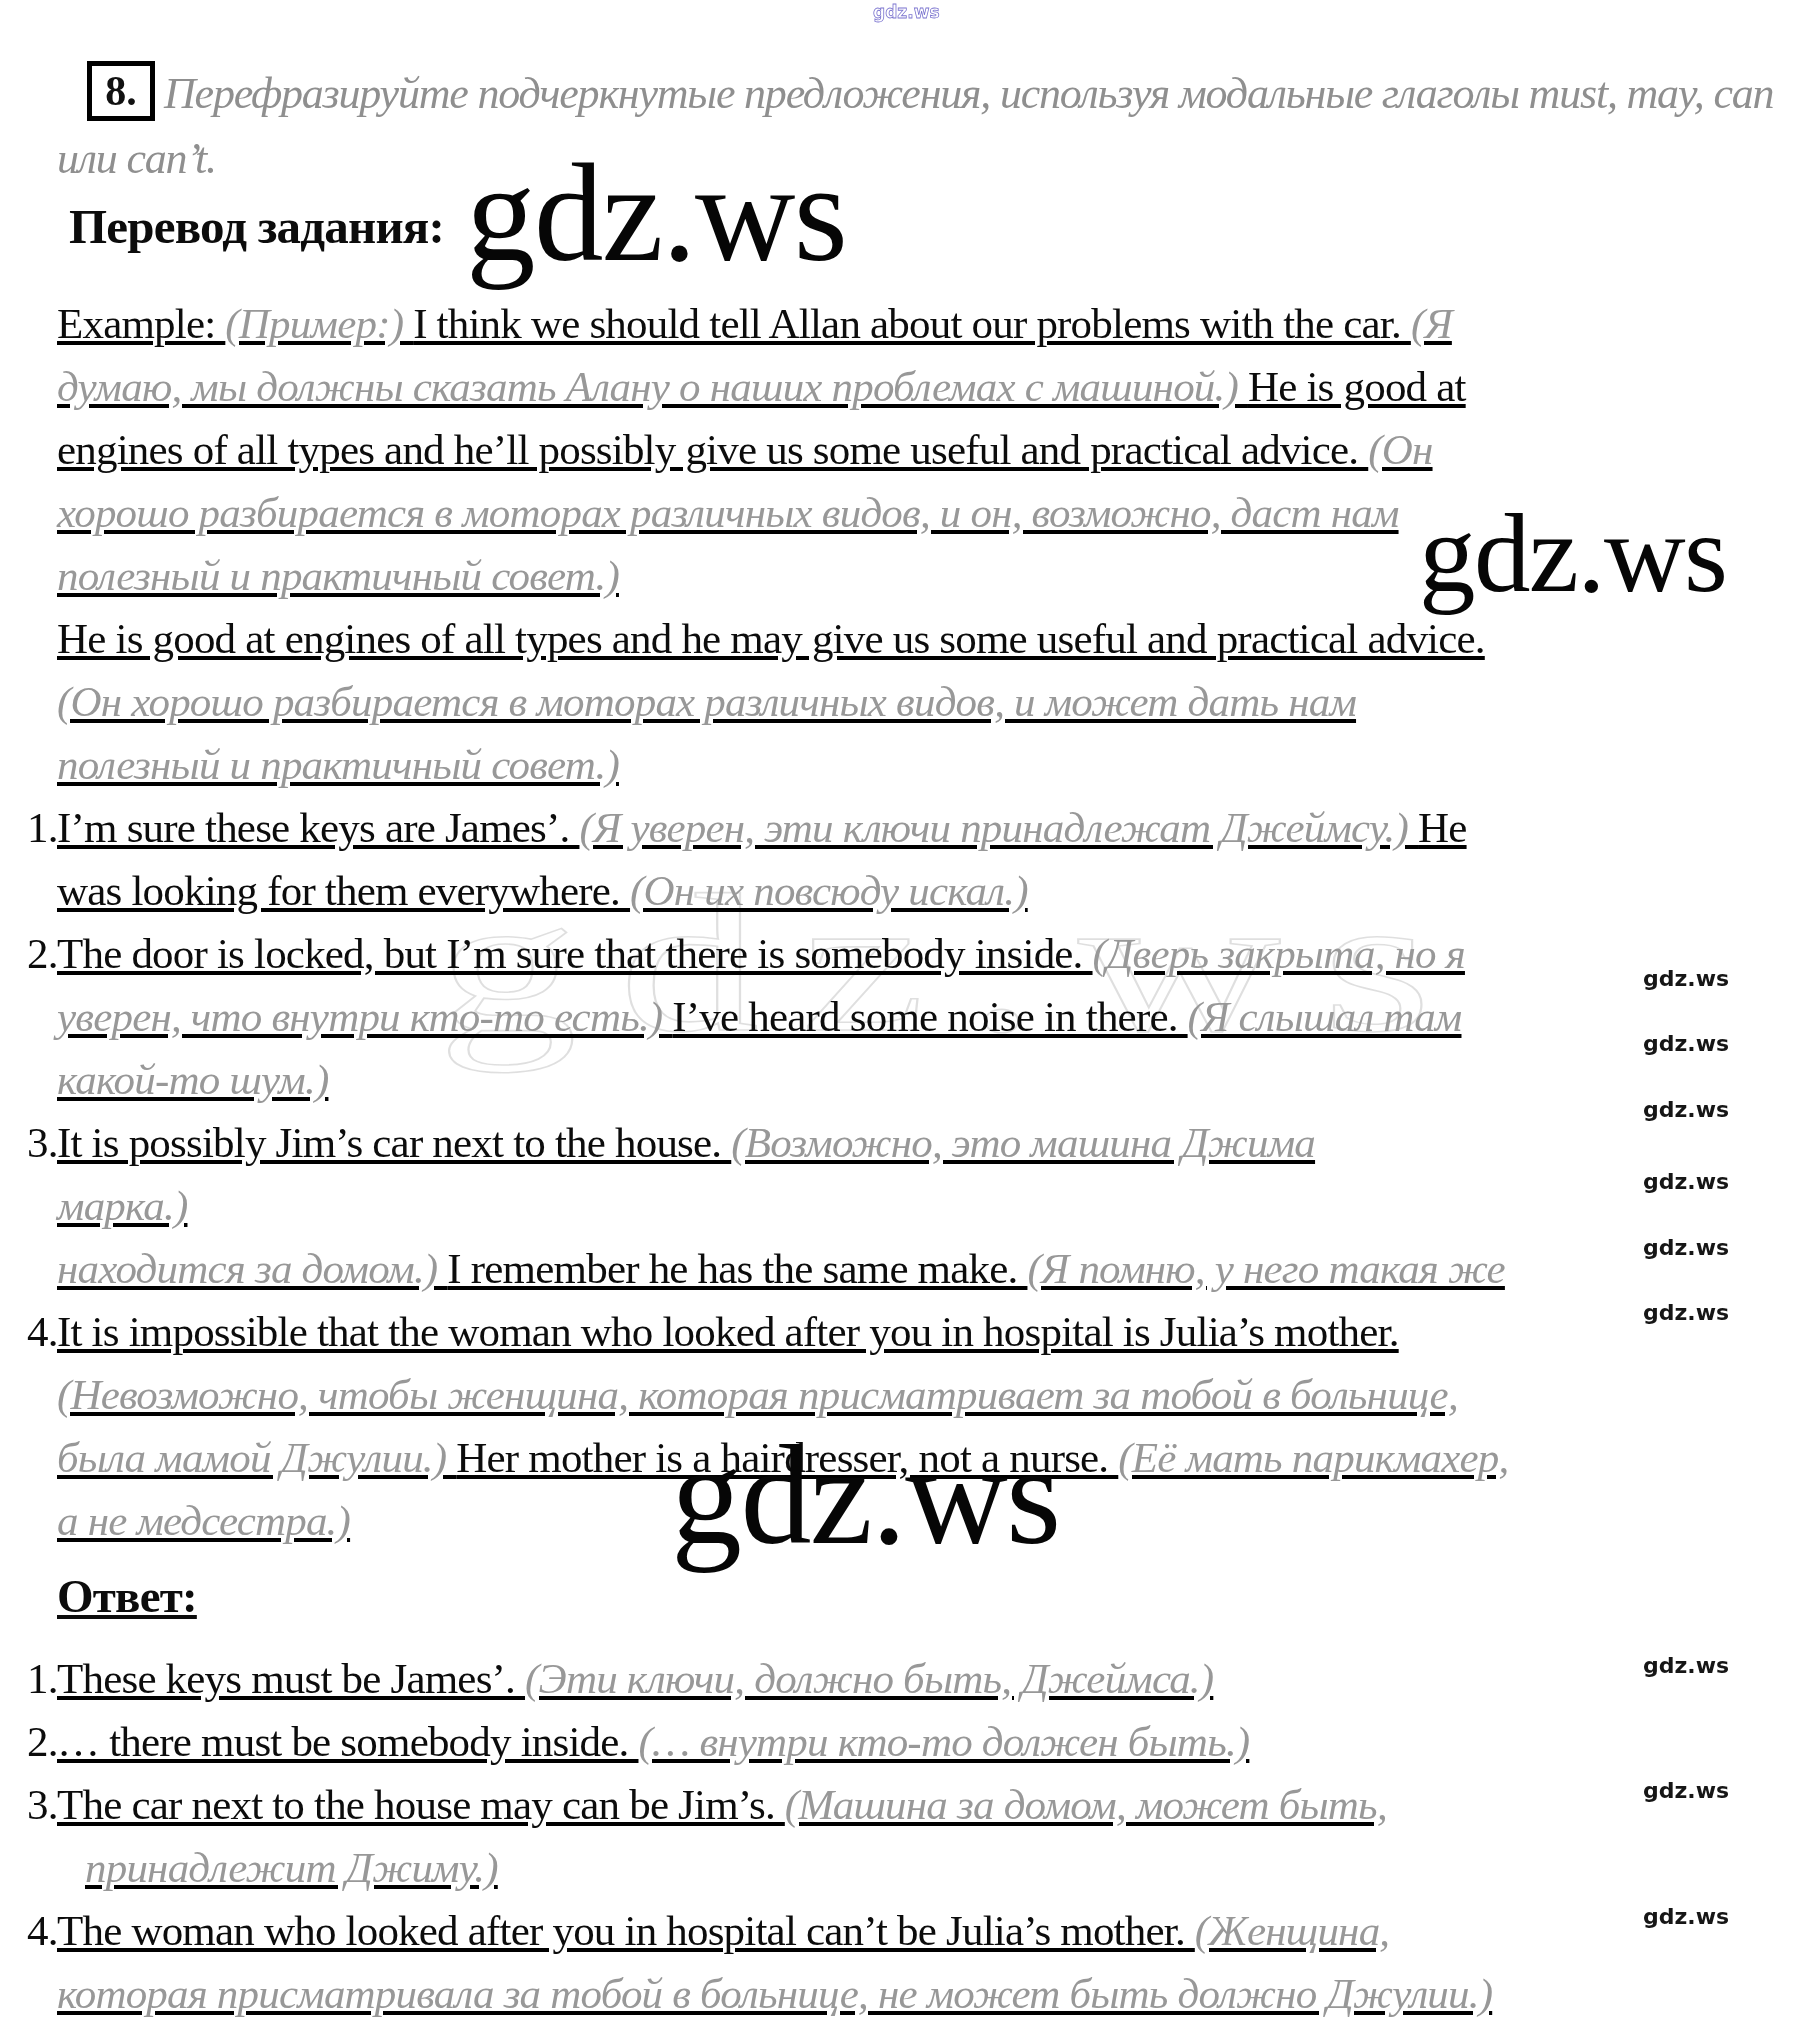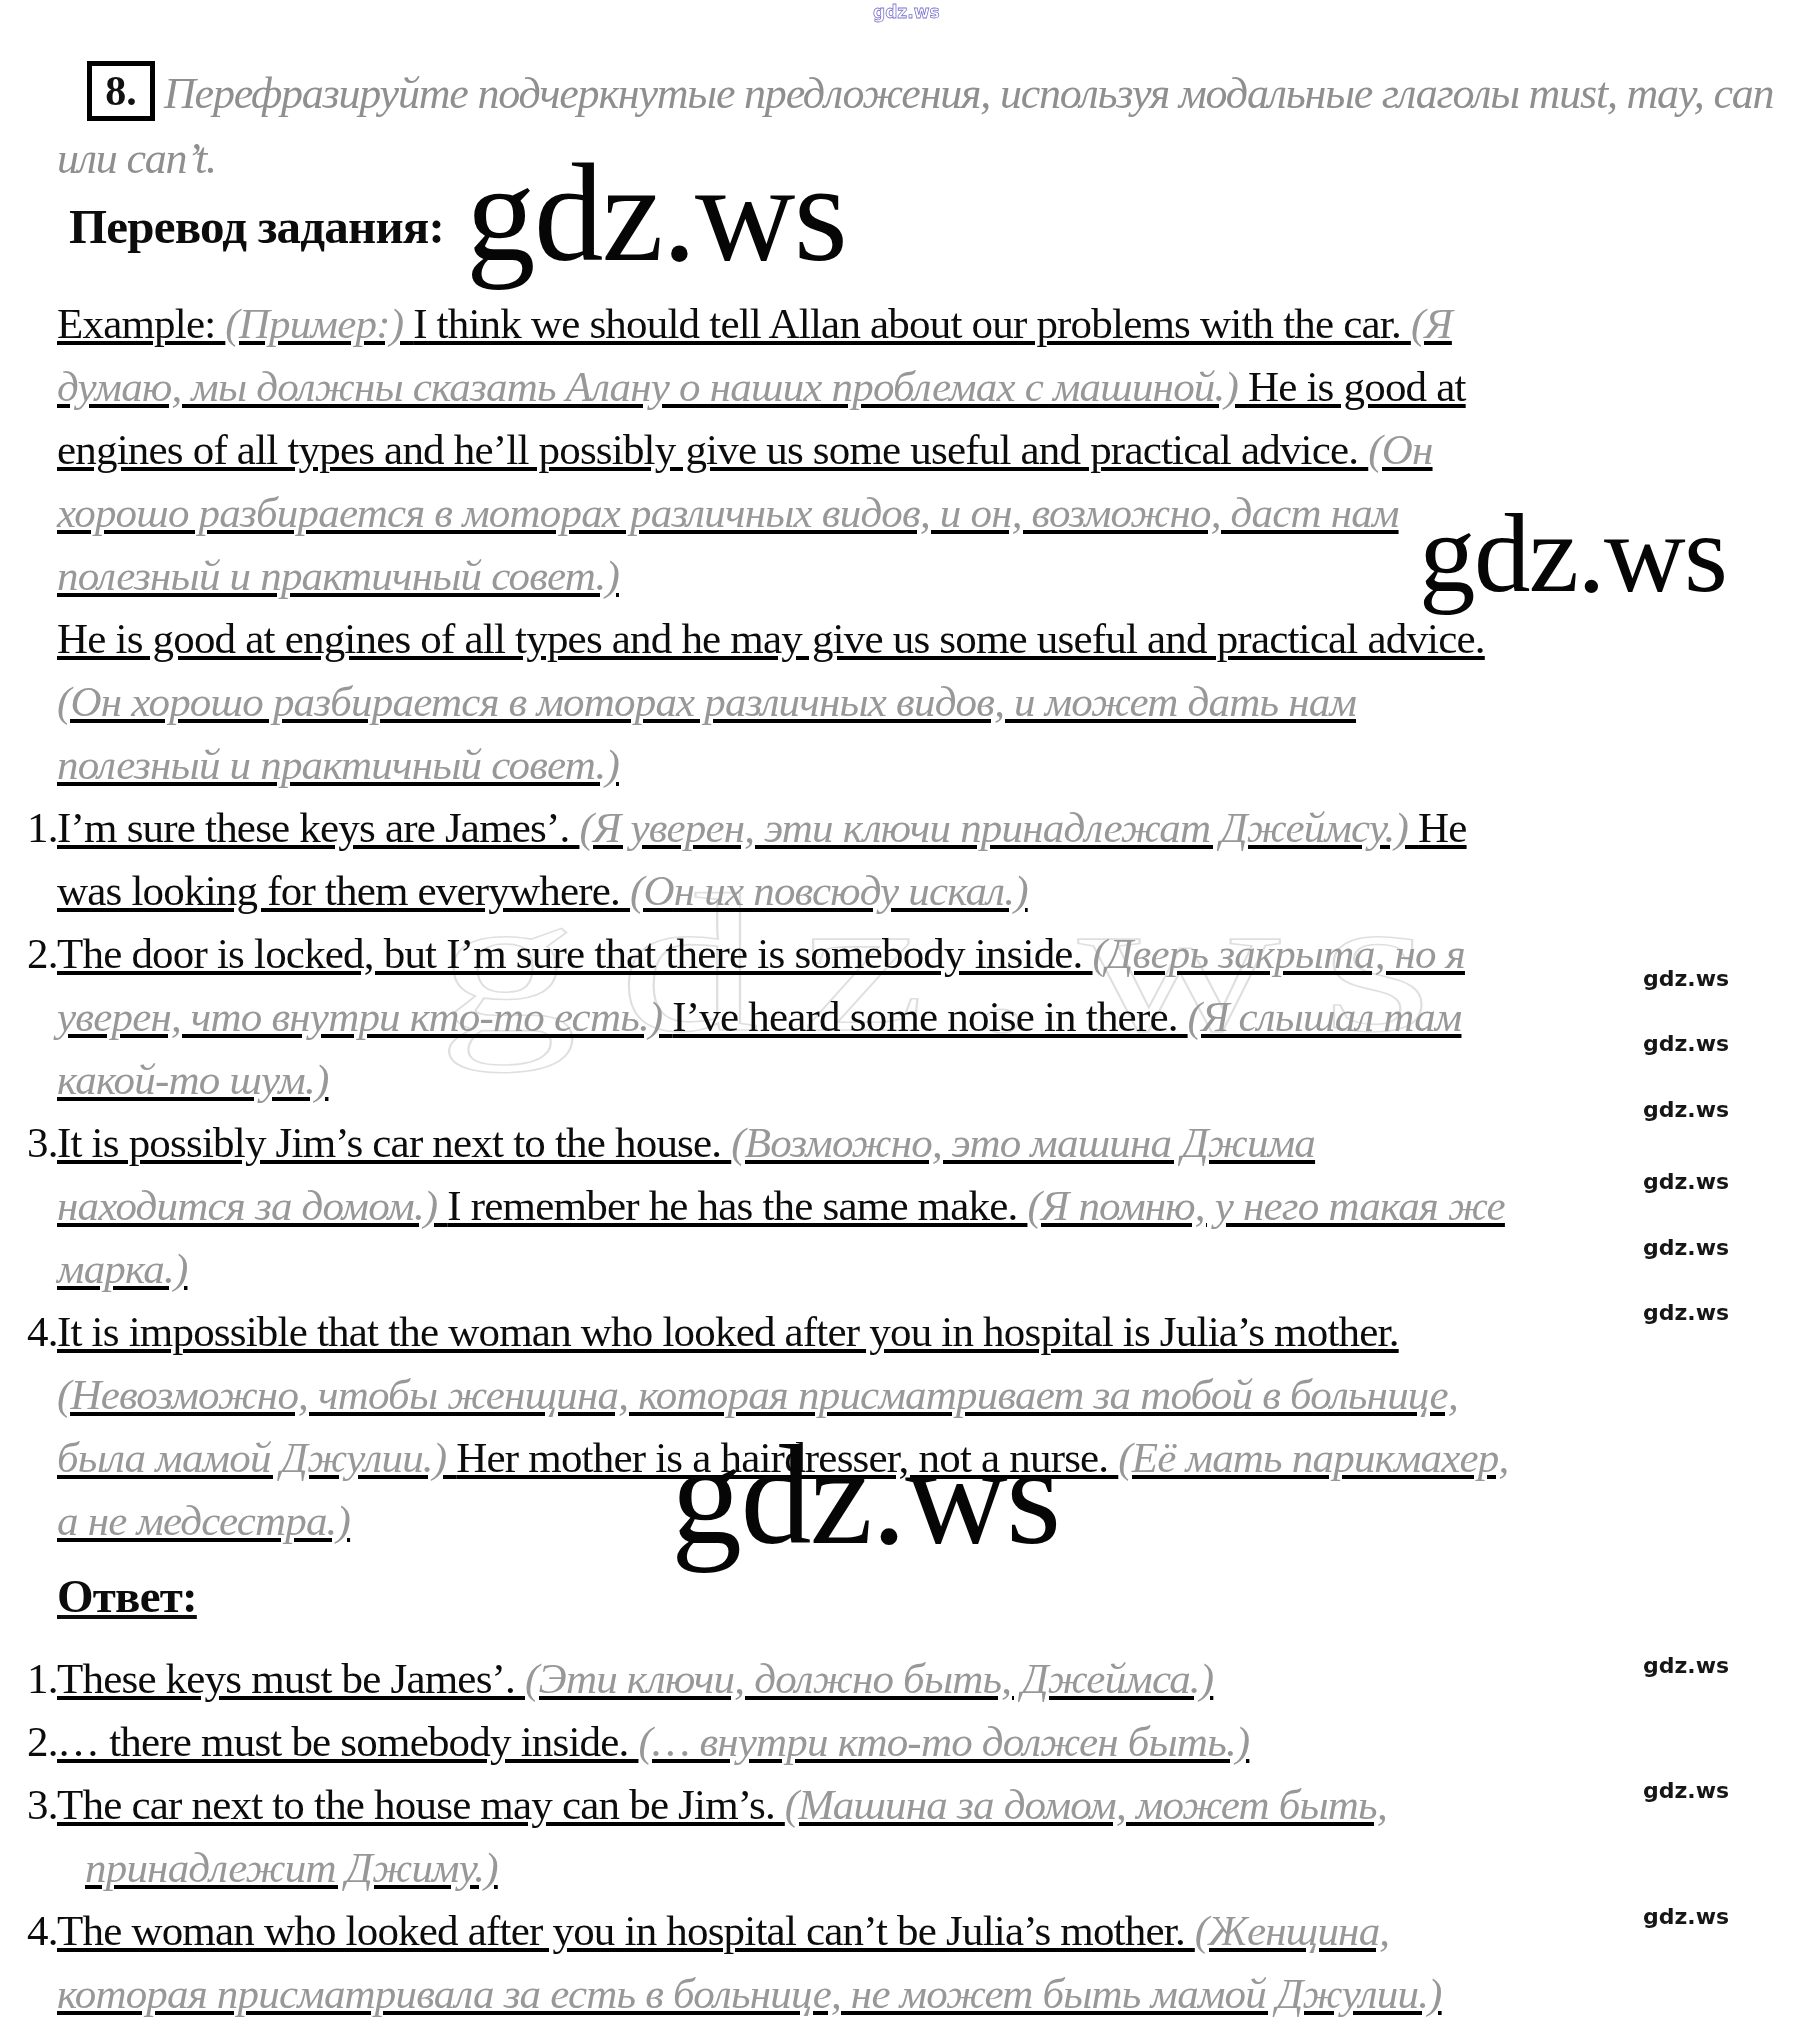--- a/index.html
+++ b/index.html
@@ -87,29 +87,29 @@
       <div class="line"><span class="seg-ru">полезный и практичный совет.)</span></div>
       <div class="line"><span class="seg-en">He is good at engines of all types and he may give us some useful and practical advice.</span></div>
       <div class="line"><span class="seg-ru">(Он хорошо разбирается в моторах различных видов, и может дать нам</span></div>
       <div class="line"><span class="seg-ru">полезный и практичный совет.)</span></div>
       <div class="line"><span class="num">1.</span><span class="seg-en">I’m sure these keys are James’. </span><span class="seg-ru">(Я уверен, эти ключи принадлежат Джеймсу.) </span><span class="seg-en">He</span></div>
       <div class="line"><span class="seg-en">was looking for them everywhere. </span><span class="seg-ru">(Он их повсюду искал.)</span></div>
       <div class="line"><span class="num">2.</span><span class="seg-en">The door is locked, but I’m sure that there is somebody inside. </span><span class="seg-ru">(Дверь закрыта, но я</span></div>
       <div class="line"><span class="seg-ru">уверен, что внутри кто-то есть.) </span><span class="seg-en">I’ve heard some noise in there. </span><span class="seg-ru">(Я слышал там</span></div>
       <div class="line"><span class="seg-ru">какой-то шум.)</span></div>
       <div class="line"><span class="num">3.</span><span class="seg-en">It is possibly Jim’s car next to the house. </span><span class="seg-ru">(Возможно, это машина Джима</span></div>
+      <div class="line"><span class="seg-ru">марка.)</span></div>
       <div class="line"><span class="seg-ru">находится за домом.) </span><span class="seg-en">I remember he has the same make. </span><span class="seg-ru">(Я помню, у него такая же</span></div>
-      <div class="line"><span class="seg-ru">марка.)</span></div>
       <div class="line"><span class="num">4.</span><span class="seg-en">It is impossible that the woman who looked after you in hospital is Julia’s mother.</span></div>
       <div class="line"><span class="seg-ru">(Невозможно, чтобы женщина, которая присматривает за тобой в больнице,</span></div>
       <div class="line"><span class="seg-ru">была мамой Джулии.) </span><span class="seg-en">Her mother is a hairdresser, not a nurse. </span><span class="seg-ru">(Её мать парикмахер,</span></div>
       <div class="line"><span class="seg-ru">а не медсестра.)</span></div>
       <div class="line heading"><span class="seg-en">Ответ:</span></div>
       <div class="line gap-above"><span class="num">1.</span><span class="seg-en">These keys must be James’. </span><span class="seg-ru">(Эти ключи, должно быть, Джеймса.)</span></div>
       <div class="line"><span class="num">2.</span><span class="seg-en">… there must be somebody inside. </span><span class="seg-ru">(… внутри кто-то должен быть.)</span></div>
       <div class="line"><span class="num">3.</span><span class="seg-en">The car next to the house may can be Jim’s. </span><span class="seg-ru">(Машина за домом, может быть,</span></div>
       <div class="line indent2"><span class="seg-ru">принадлежит Джиму.)</span></div>
       <div class="line"><span class="num">4.</span><span class="seg-en">The woman who looked after you in hospital can’t be Julia’s mother. </span><span class="seg-ru">(Женщина,</span></div>
-      <div class="line"><span class="seg-ru">которая присматривала за есть в больнице, не может быть мамой Джулии.)</span></div>
+      <div class="line"><span class="seg-ru">которая присматривала за тобой в больнице, не может быть должно Джулии.)</span></div>
     </div>
 
 </div>
 
 
 </body></html>

